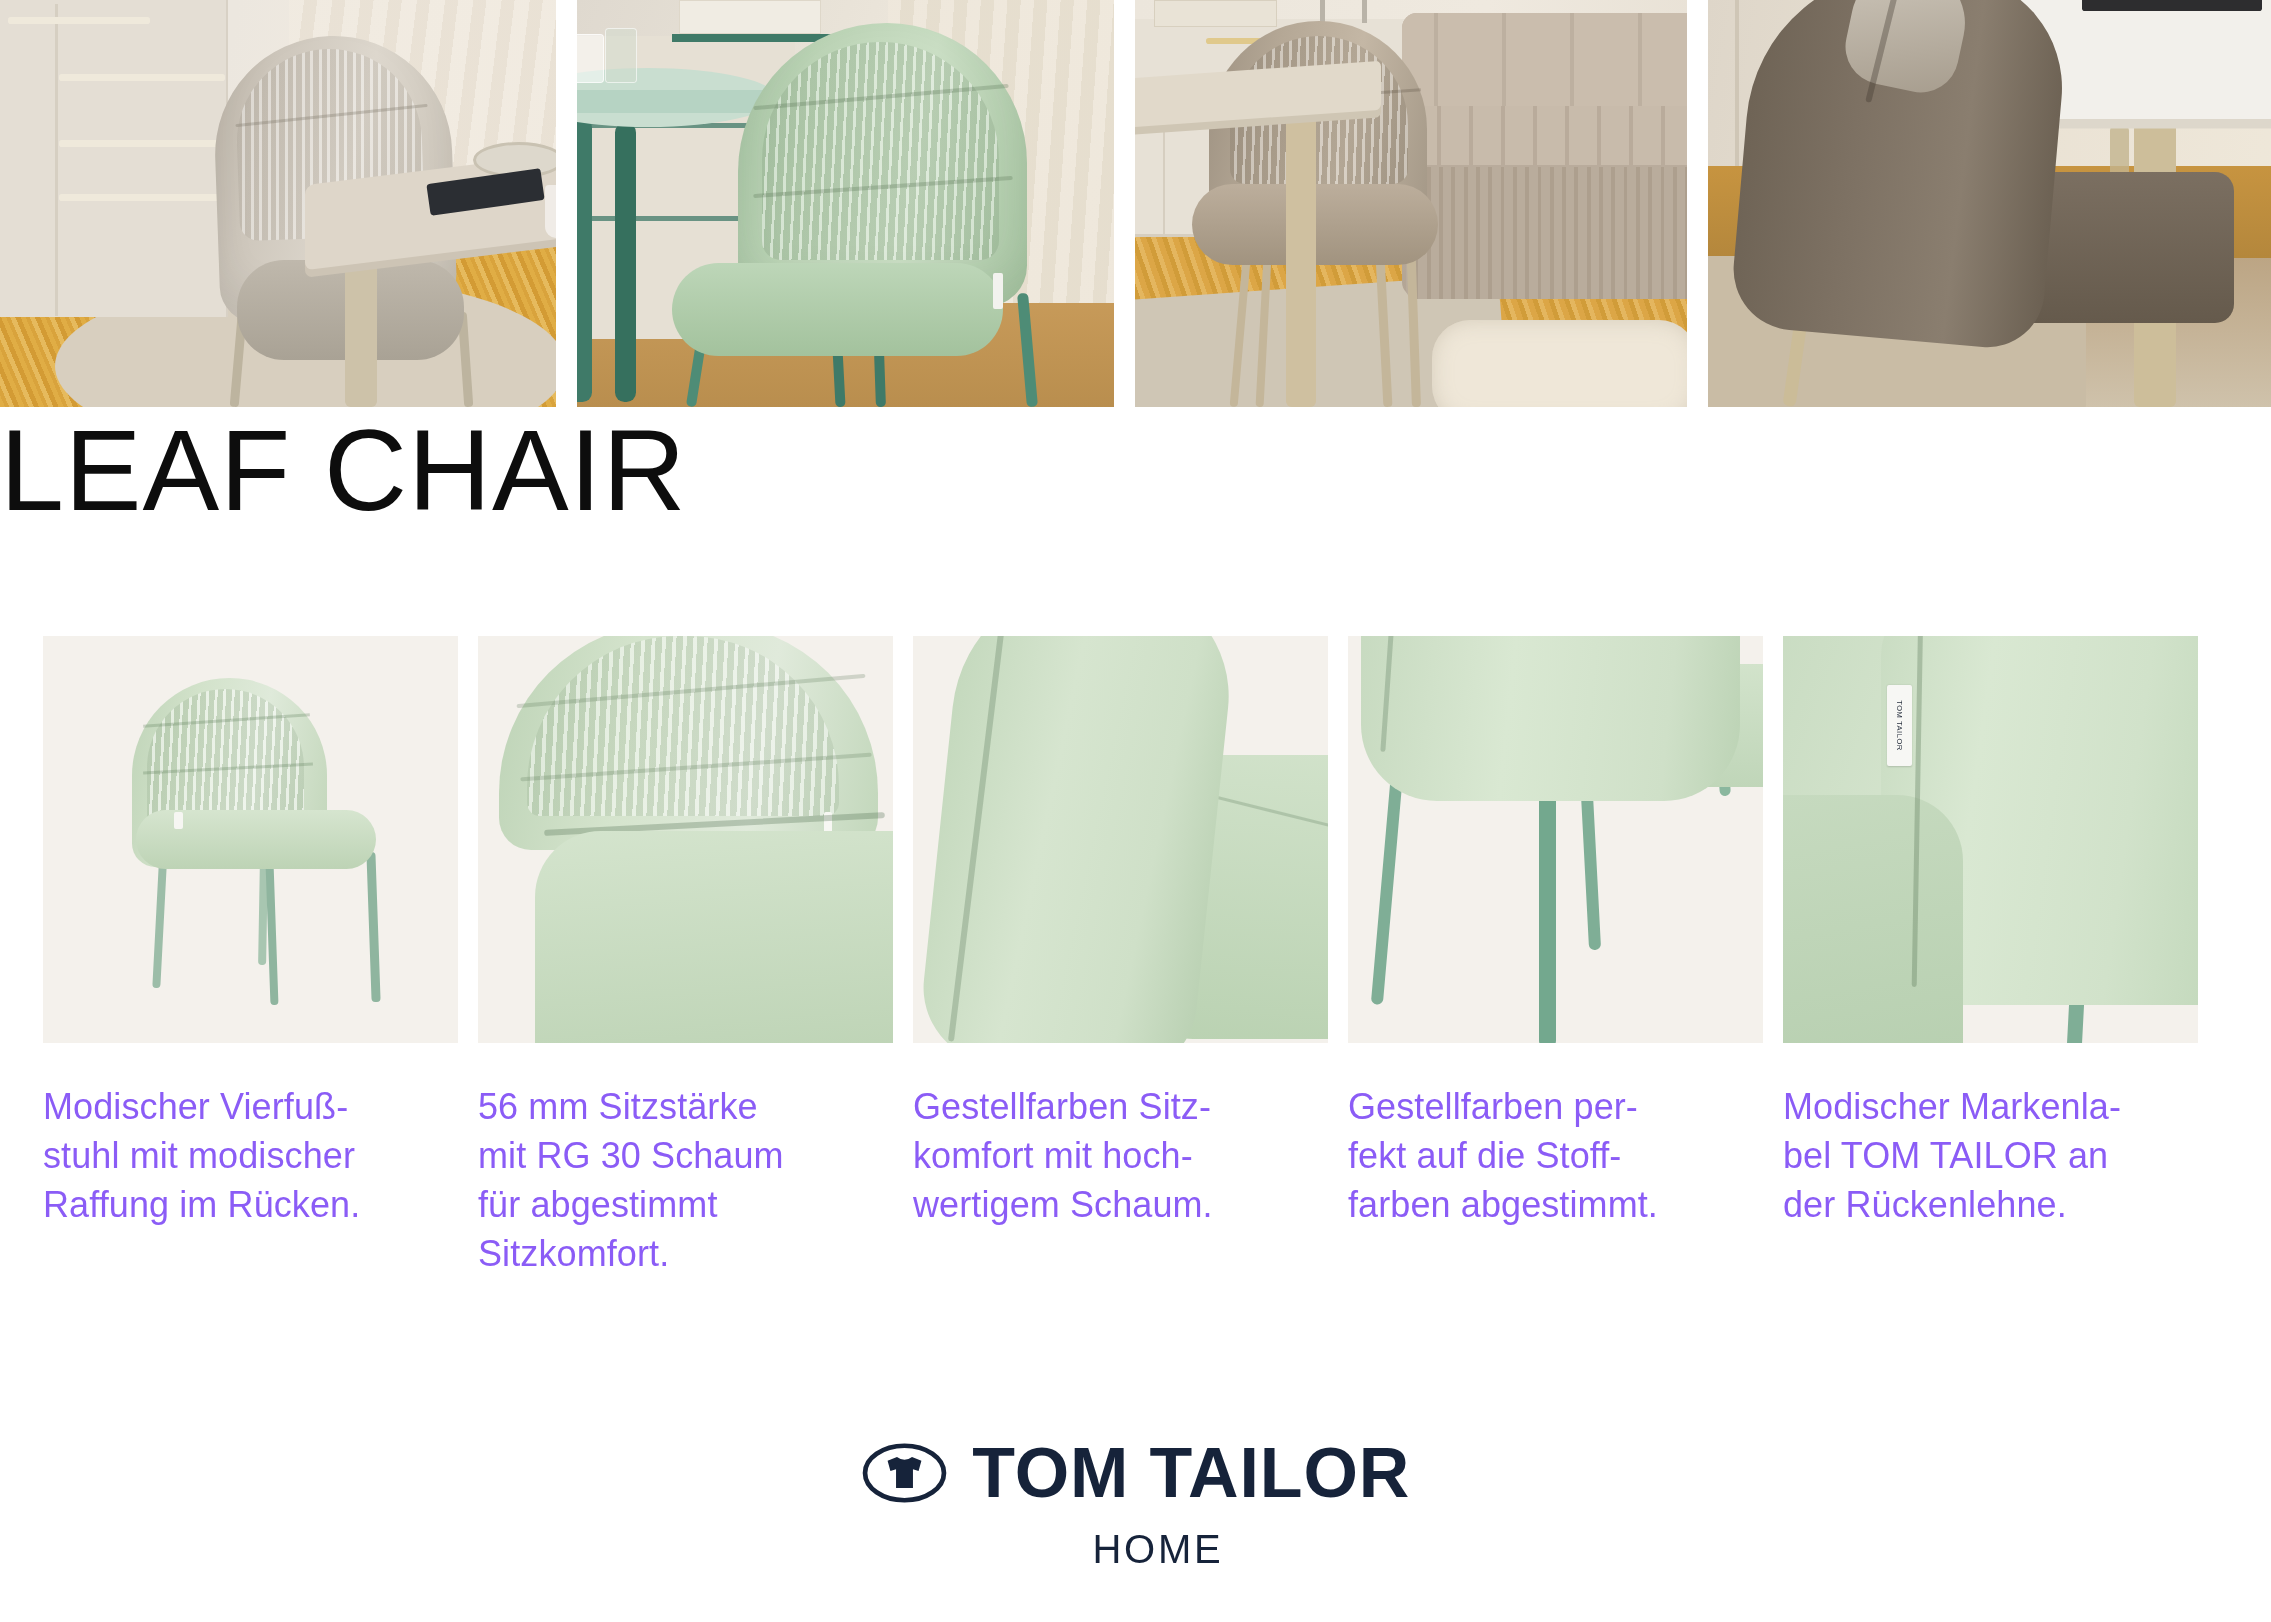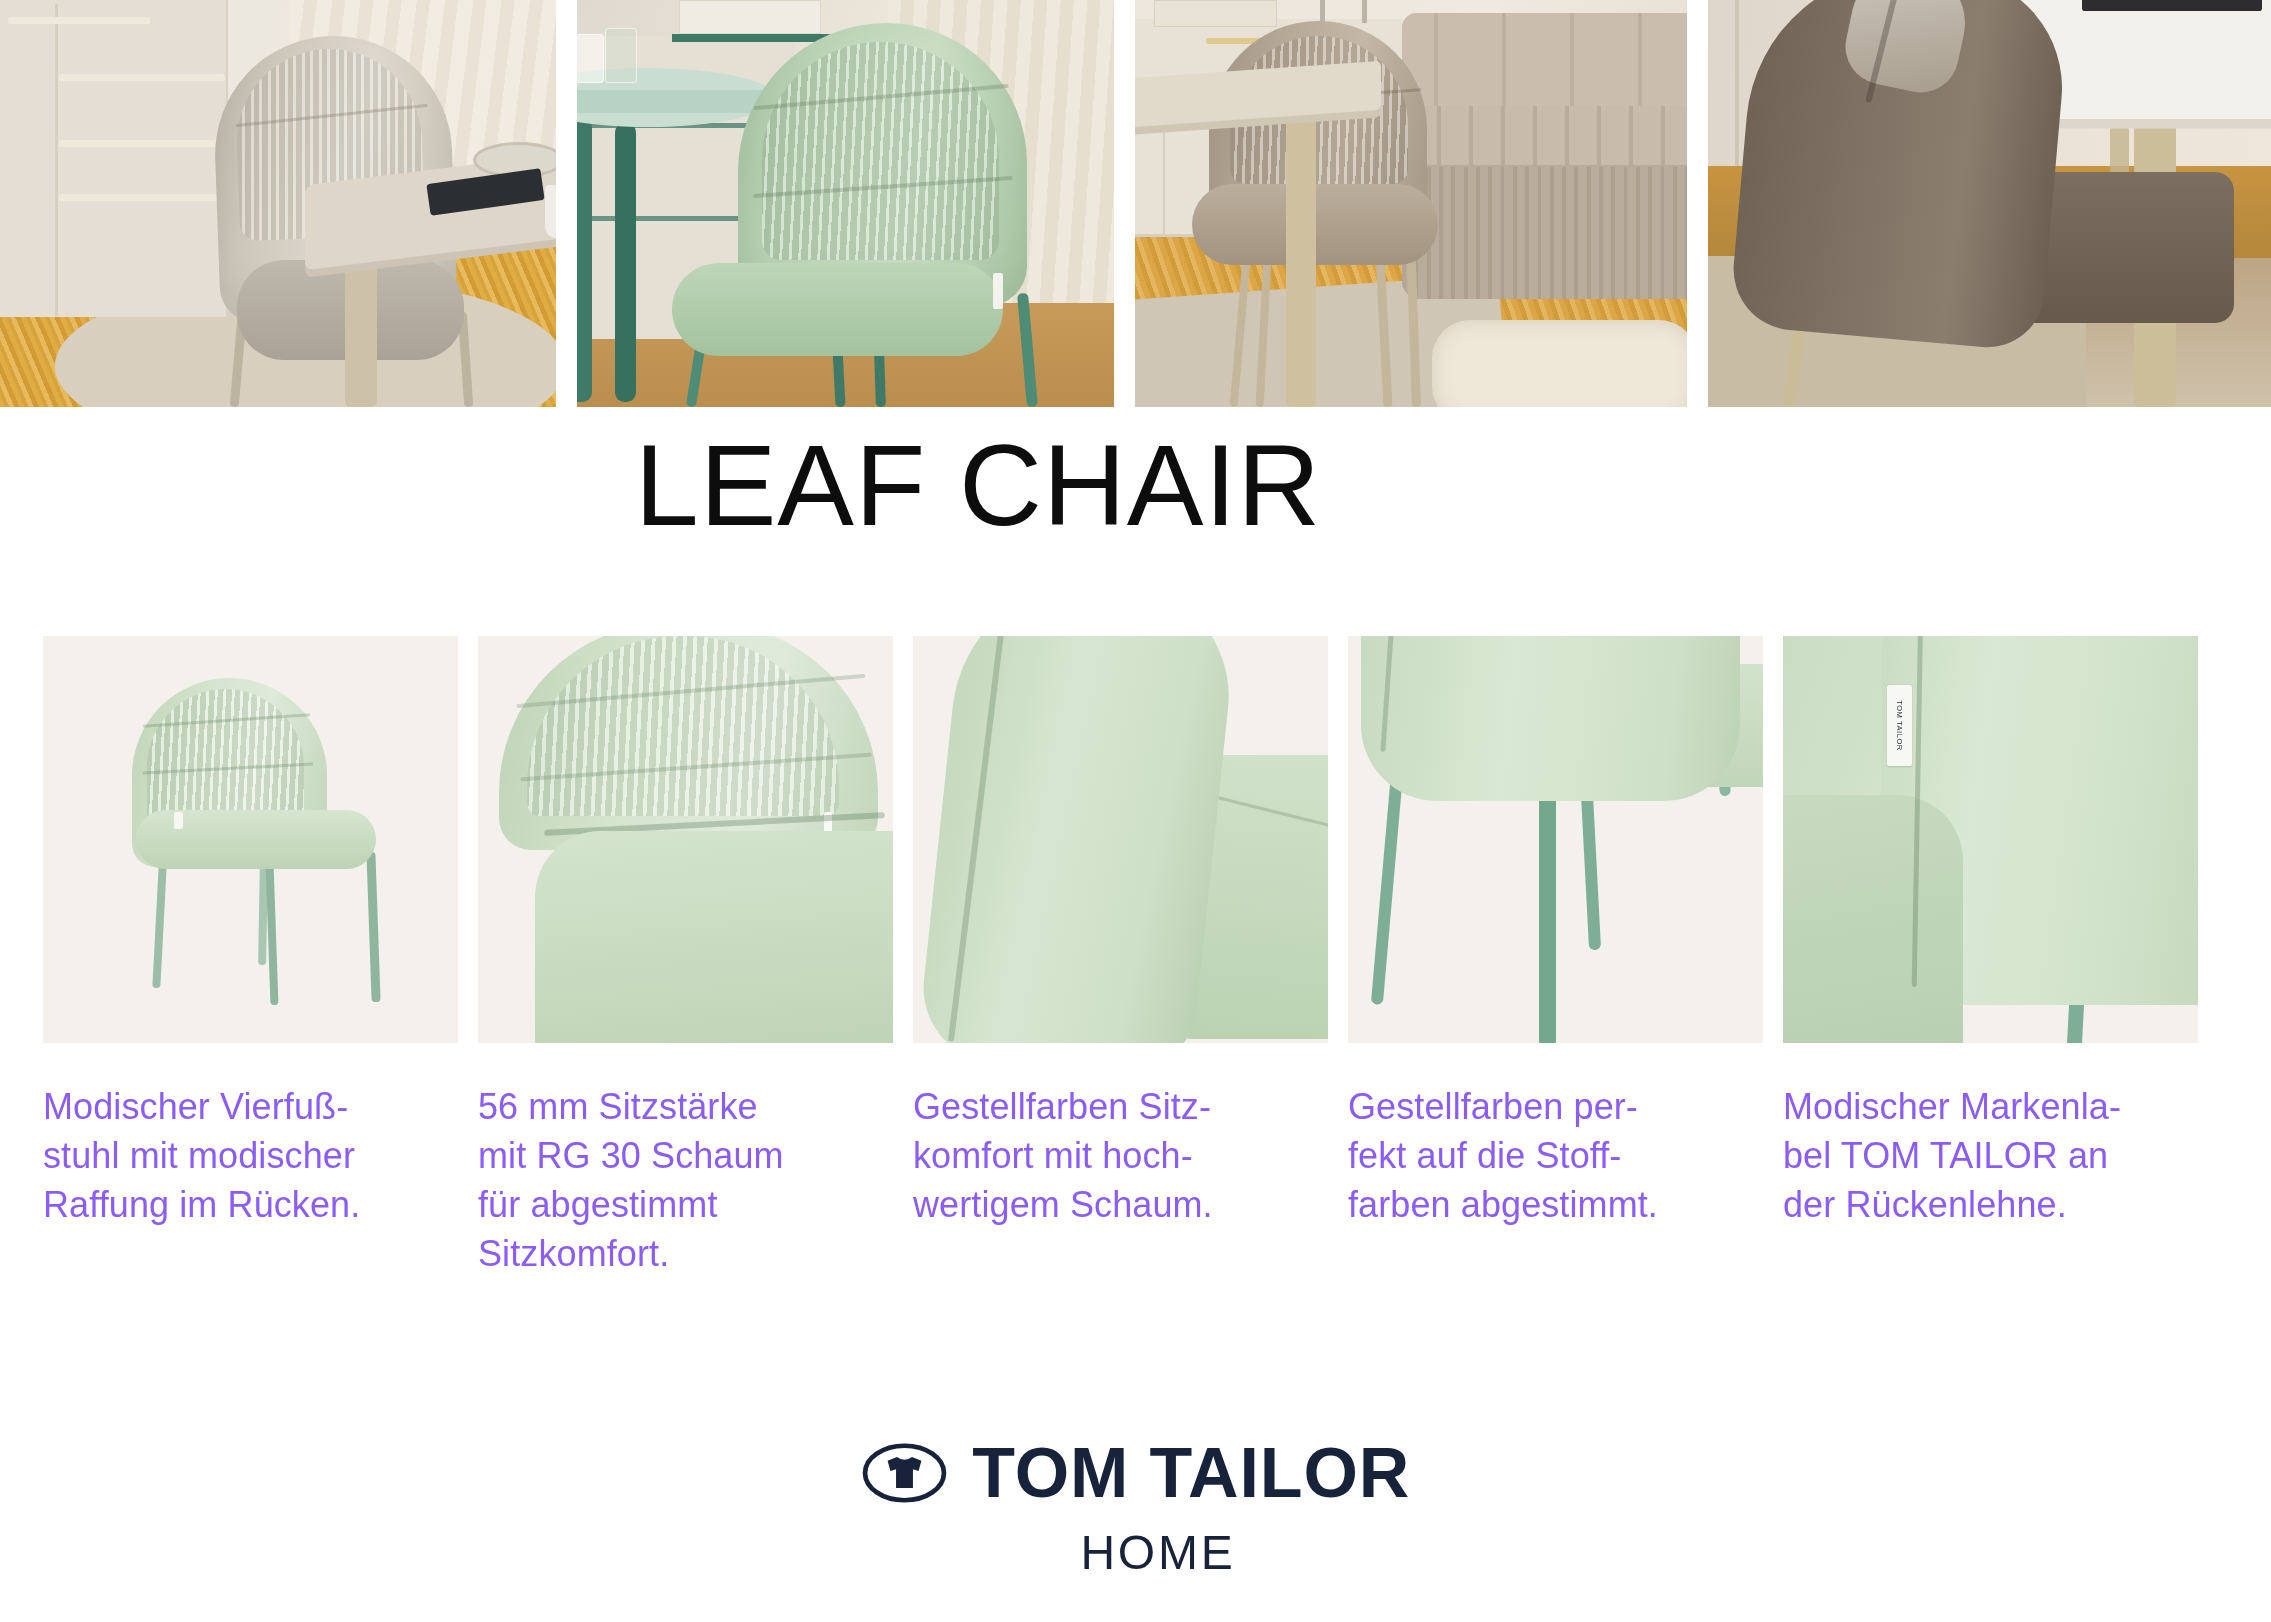--- a/index.html
+++ b/index.html
@@ -130,21 +130,21 @@
               background:linear-gradient(92deg,#6e6355 0%,#7d7163 35%,#8a7e6f 70%,#6b6052 100%); transform:rotate(5deg); }
   .p4-hl    { left:142px; top:-34px; width:114px; height:123px; border-radius:57px 57px 38px 38px;
               background:linear-gradient(160deg,#cfc8bc,#a69c8d); transform:rotate(12deg); }
   .p4-piping{ left:172px; top:-19px; width:5.7px; height:123px; background:rgba(60,52,42,.35); border-radius:3.8px; transform:rotate(14deg); }
   .p4-seat  { left:214px; top:172px; width:312px; height:151px; border-radius:57px 19px 19px 57px;
               background:linear-gradient(180deg,#7b6f61,#655a4c); }
   .p4-leg   { left:87px; top:227px; width:13.2px; height:180px; background:#cbbc98; transform:rotate(8deg); border-radius:5.7px; }
   .p4-legtop{ left:98px; top:225px; width:11.4px; height:57px; background:#cbbc98; border-radius:5.7px; }
 
   
-  .title { position:absolute; left:0; top:428px; width:1956px; text-align:center;
+  .title { position:absolute; left:0; top:413px; width:1956px; text-align:left;
            font-size:115px; line-height:1; font-weight:300; letter-spacing:0.9px; color:#0d0d0d; }
 
   
   .features { position:absolute; left:43px; top:636px; width:2186px; display:flex; gap:20px; }
   .feature { width:415px; }
   .thumb { width:415px; height:407px; background:#f4f1ec; position:relative; overflow:hidden; }
   .caption { margin-top:40px; font-size:36px; line-height:1.36; font-weight:400; color:#8b5cf6; letter-spacing:0.1px; }
 
   
   .t1-back { position:absolute; left:89px; top:42px; width:195px; height:189px; border-radius:102px 102px 24.6px 24.6px;
@@ -210,21 +210,21 @@
              box-shadow:0 0.9px 1.9px rgba(0,0,0,.15); }
   .t5-tagtxt{ position:absolute; left:104px; top:49px; width:24.6px; height:81px; display:flex; align-items:center; justify-content:center; }
   .t5-tagtxt span { font-size:7.6px; letter-spacing:0.5px; color:#2a3240; transform:rotate(90deg); white-space:nowrap; }
   .t5-leg  { position:absolute; left:286px; top:322px; width:15px; height:95px; background:#7fae96; border-radius:6.6px; transform:rotate(3deg); }
 
   
   .logo-wrap { position:absolute; left:0; top:1438px; width:2271px; display:flex; flex-direction:column; align-items:center; }
   .logo-row { display:flex; align-items:center; gap:24.6px; }
   .logo-mark { width:87px; height:62px; }
   .logo-text { font-size:70px; font-weight:600; letter-spacing:0.9px; color:#16233a; line-height:1; }
-  .logo-sub { margin-top:21px; font-size:48px; font-weight:400; letter-spacing:2.8px; color:#16233a; line-height:1;margin-left:45px; }
+  .logo-sub { margin-top:21px; font-size:40px; font-weight:400; letter-spacing:2.8px; color:#16233a; line-height:1;margin-left:45px; }
 </style>
 </head>
 <body>
 
 <div class="page">
 
   <div class="hero">
 
     <div class="hero-panel p1">
       <div class="sc p1-wall"></div>

